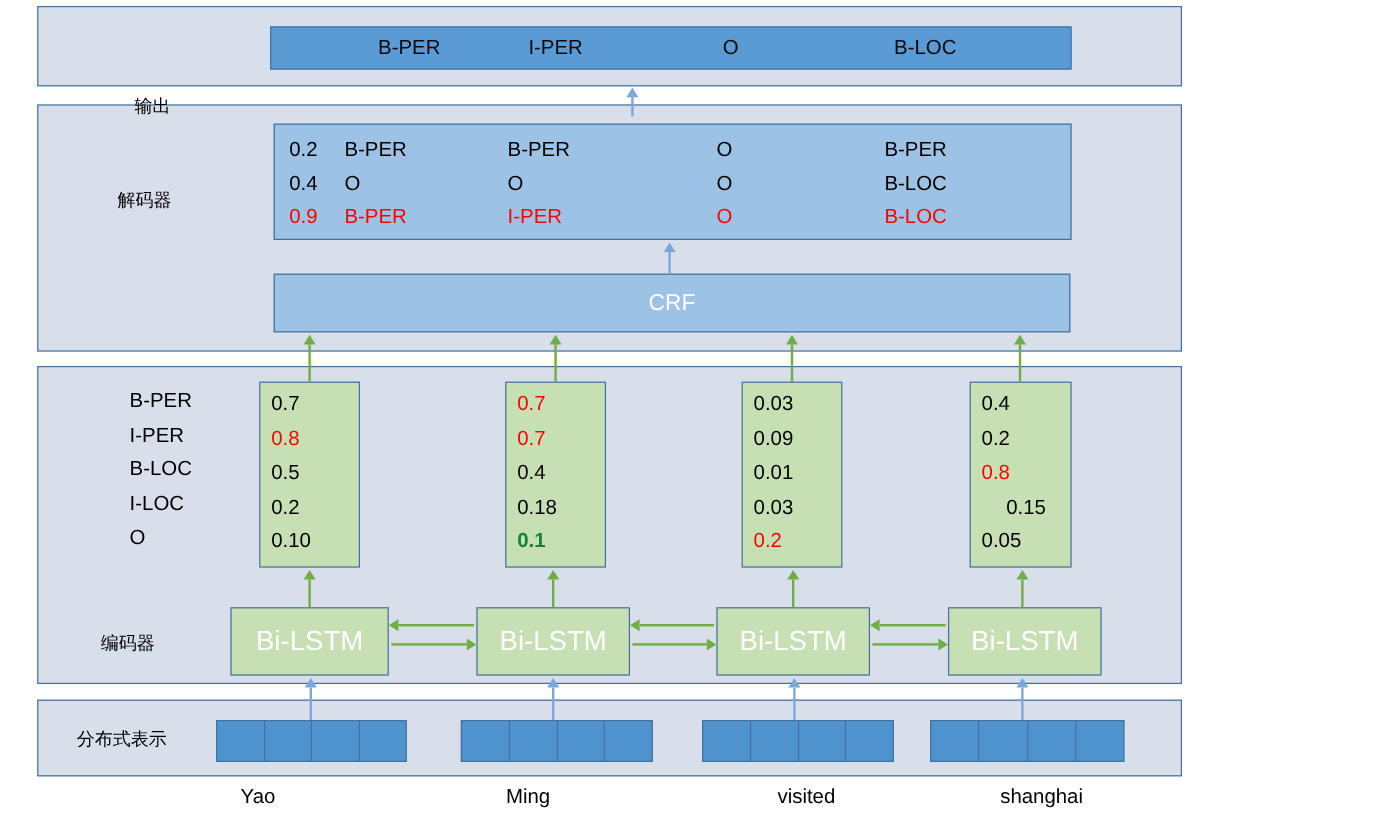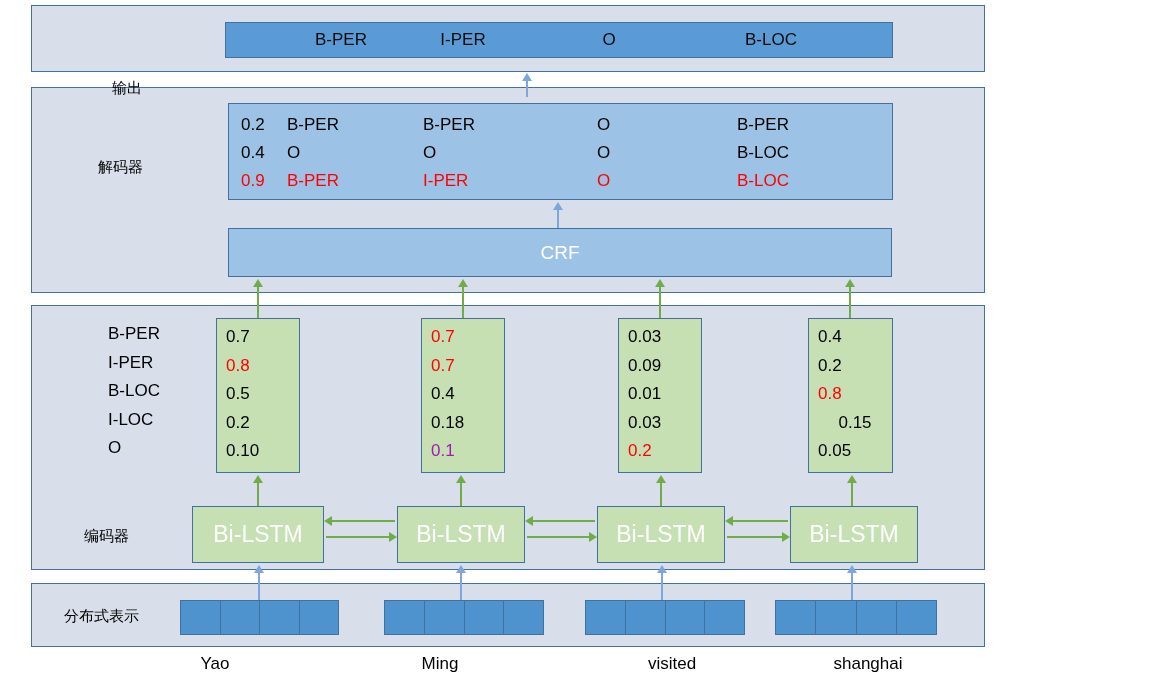--- a/index.html
+++ b/index.html
@@ -100,21 +100,21 @@
     <div style="color: rgb(255, 0, 0);">0.8</div>
     <div style="color: rgb(0, 0, 0);">0.5</div>
     <div style="color: rgb(0, 0, 0);">0.2</div>
     <div style="color: rgb(0, 0, 0);">0.10</div>
   </div>
   <div class="pcol" style="left:421px;width:84px;">
     <div style="color: rgb(255, 0, 0);">0.7</div>
     <div style="color: rgb(255, 0, 0);">0.7</div>
     <div style="color: rgb(0, 0, 0);">0.4</div>
     <div style="color: rgb(0, 0, 0);">0.18</div>
-    <div style="color: #a21caf;">0.1</div>
+    <div style="color: #15803d; font-weight: bold;">0.1</div>
   </div>
   <div class="pcol" style="left:618px;width:84px;">
     <div style="color: rgb(0, 0, 0);">0.03</div>
     <div style="color: rgb(0, 0, 0);">0.09</div>
     <div style="color: rgb(0, 0, 0);">0.01</div>
     <div style="color: rgb(0, 0, 0);">0.03</div>
     <div style="color: rgb(255, 0, 0);">0.2</div>
   </div>
   <div class="pcol" style="left:808px;width:85px;">
     <div style="color: rgb(0, 0, 0);">0.4</div>

